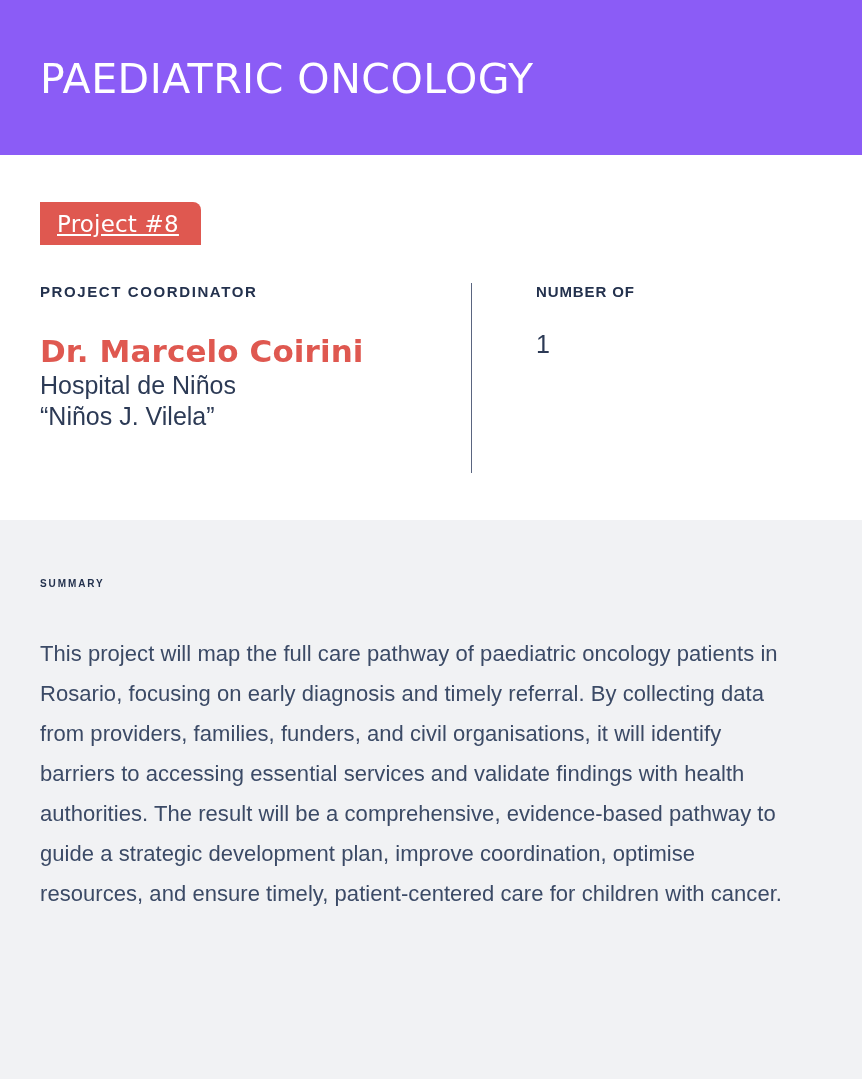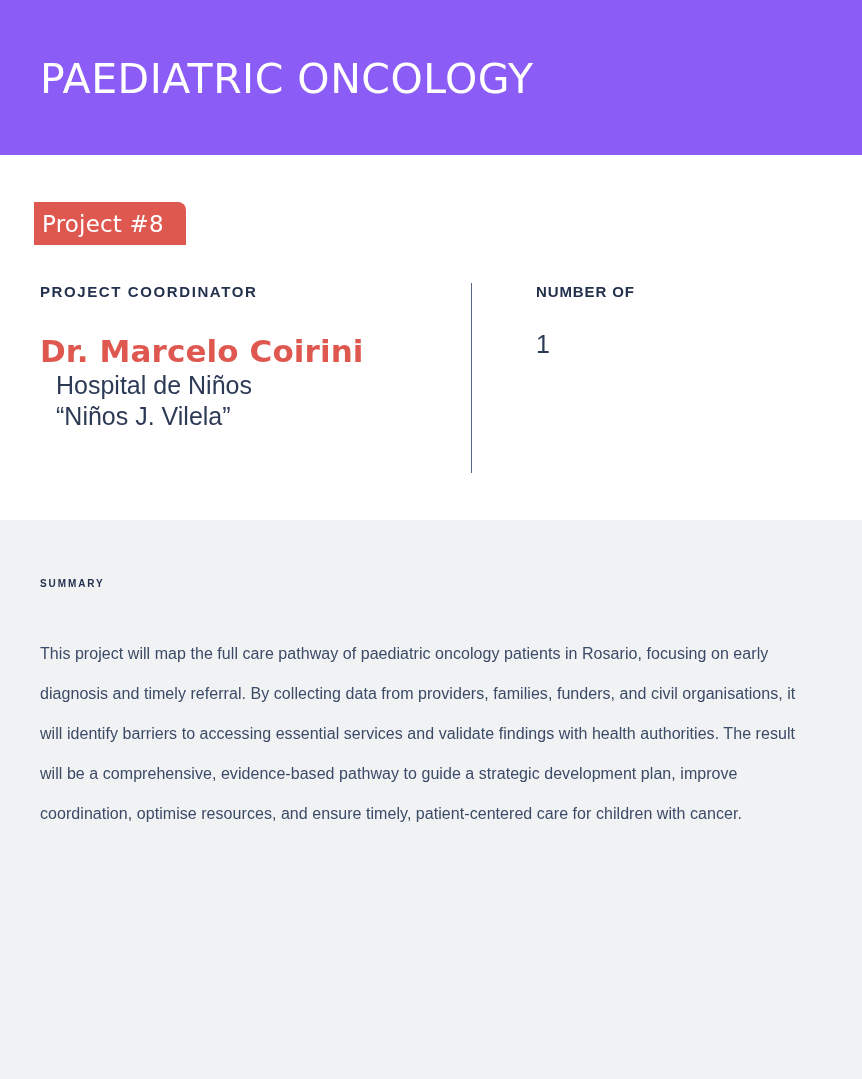--- a/index.html
+++ b/index.html
@@ -52,34 +52,35 @@
     position: absolute;
     left: 0;
     top: 155px;
     width: 862px;
     height: 365px;
     background: #ffffff;
   }
 
   .project-badge {
     position: absolute;
-    left: 34px;
+    left: 40px;
     top: 47px;
     height: 43px;
-    padding: 0 22px 0 8px;
+    padding: 0 22px 0 17px;
     display: flex;
     align-items: center;
     background: #df5850;
     border-radius: 0 8px 0 0;
     color: #ffffff;
     font-size: 23px;
     font-weight: 400;
     letter-spacing: 0.2px;
     box-sizing: border-box;
     font-family: "DejaVu Sans", "Liberation Sans", sans-serif;
+    text-decoration: underline;
   }
 
   .columns {
     position: absolute;
     left: 0;
     top: 126px;
     width: 862px;
     height: 195px;
     text-decoration: underline;
   }
@@ -124,21 +125,21 @@
   .coordinator-name {
     margin: 33px 0 0 0;
     color: #df5850;
     font-size: 31px;
     font-weight: 700;
     letter-spacing: 0.1px;
     line-height: 30px;
     font-family: "DejaVu Sans", "Liberation Sans", sans-serif;
   }
   .coordinator-org {
-    margin: 4px 0 0 16px;
+    margin: 4px 0 0 0;
     color: #2c3a55;
     font-size: 25px;
     font-weight: 400;
     line-height: 31px;
   }
   .coordinator-org span {
     display: block;
   }
 
   .outputs-value {
@@ -170,21 +171,21 @@
     line-height: 20px;
     text-transform: uppercase;
   }
   .summary-body {
     position: absolute;
     left: 40px;
     top: 114px;
     width: 762px;
     margin: 0;
     color: #3b4a66;
-    font-size: 16px;
+    font-size: 22px;
     font-weight: 400;
     line-height: 40px;
     letter-spacing: 0.05px;
   }
 </style>
 </head>
 <body>
 
 <div class="page">
 

